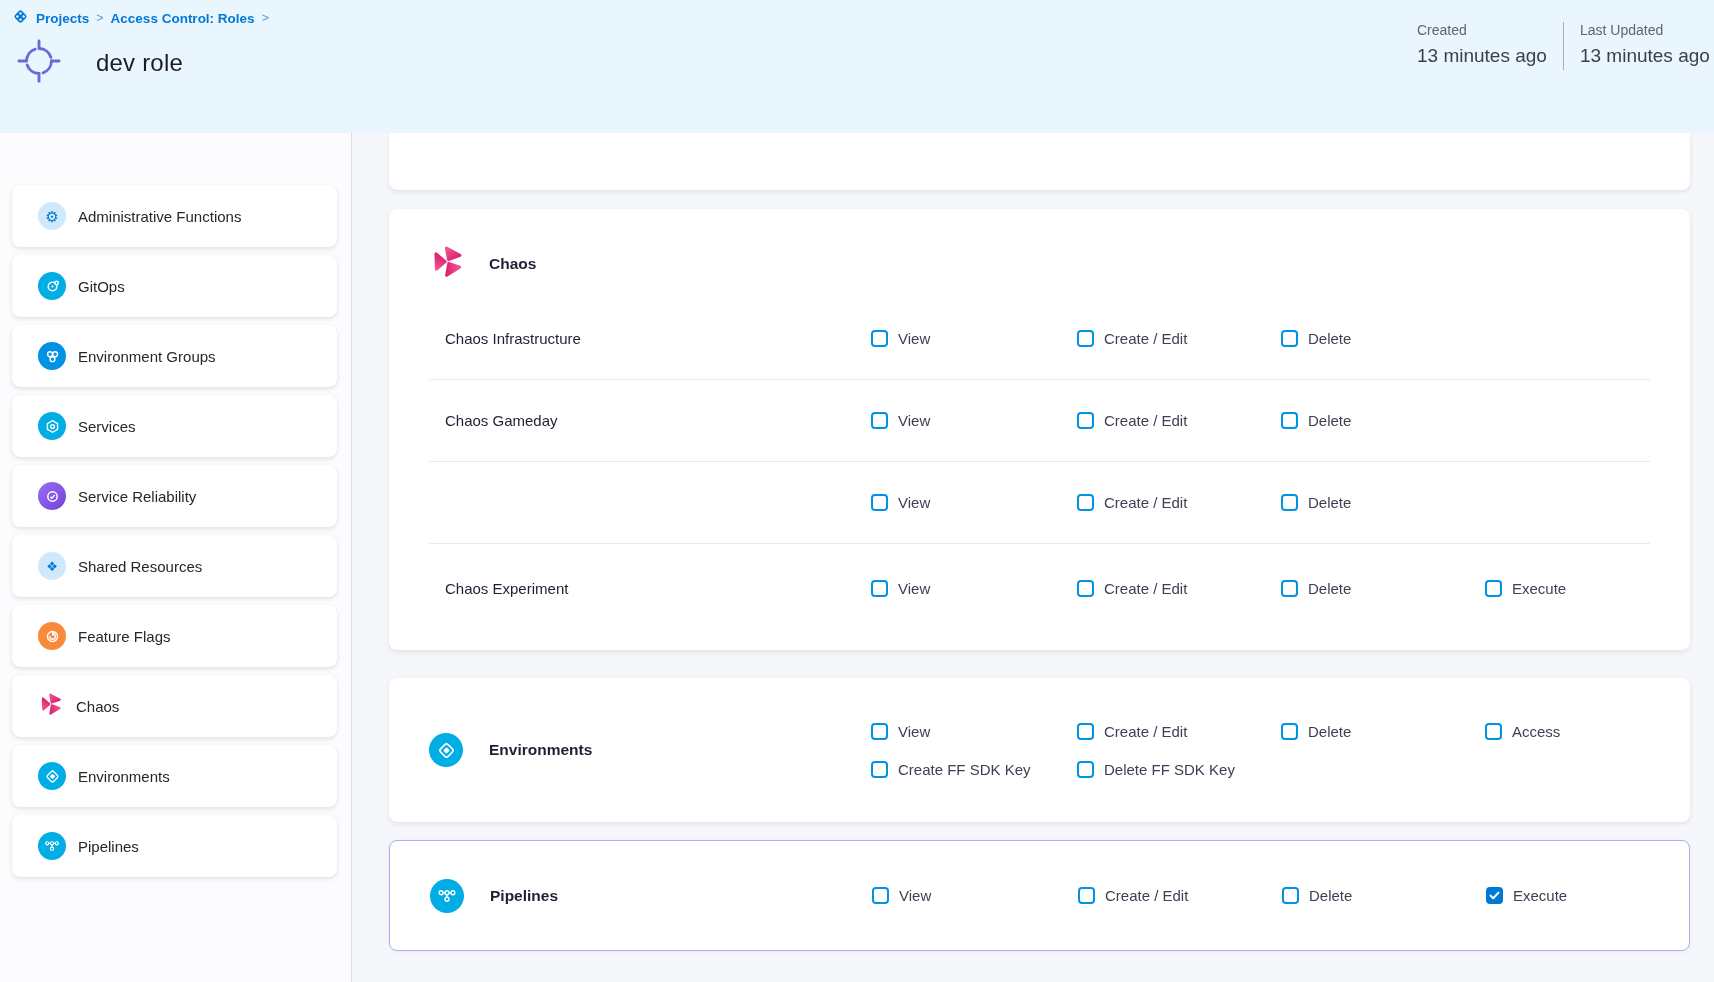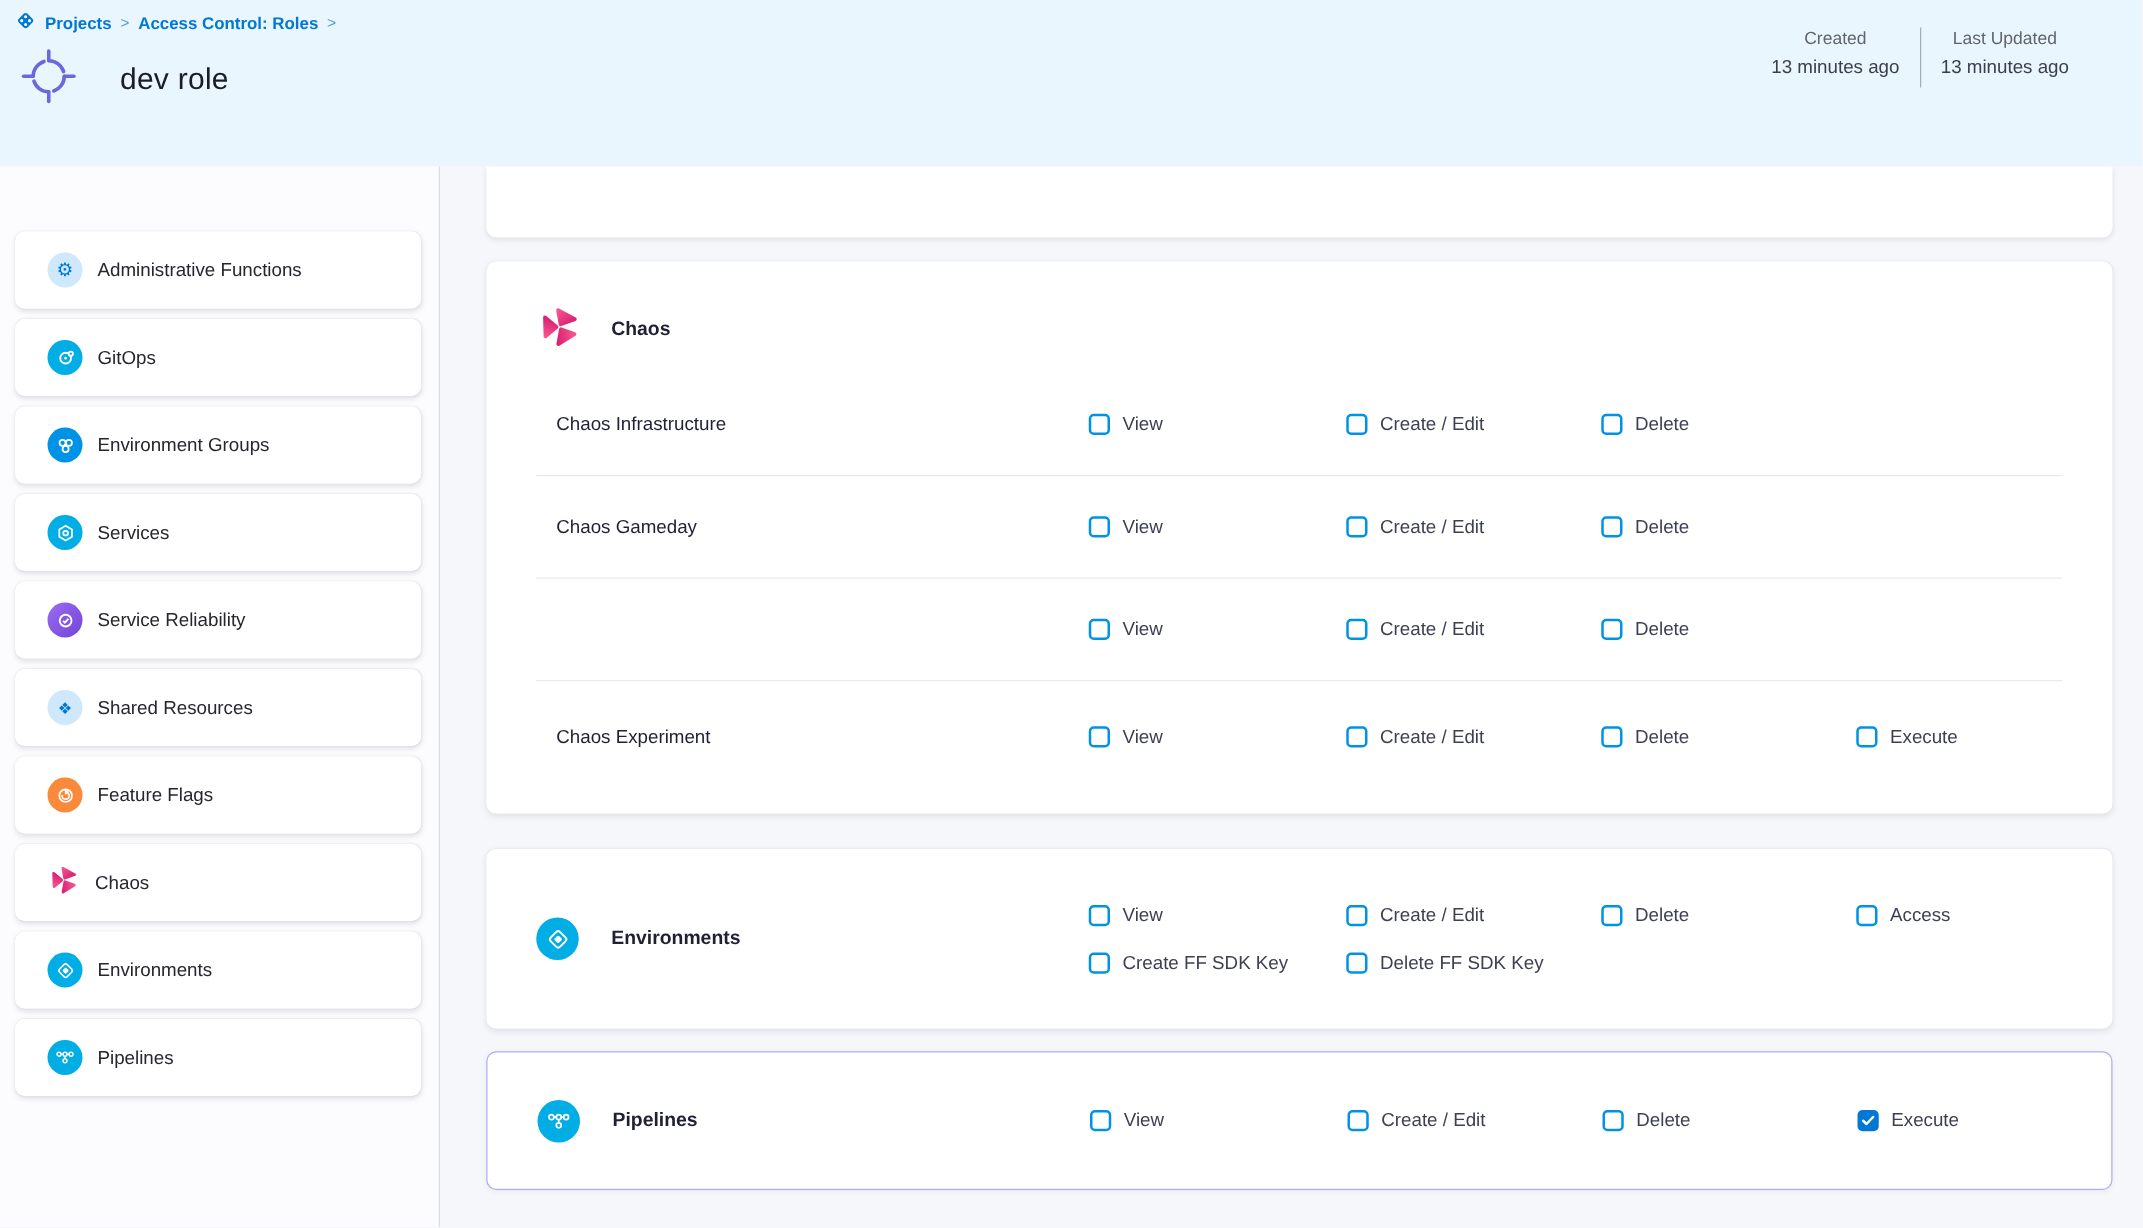--- a/index.html
+++ b/index.html
@@ -11,22 +11,22 @@
   }
   
   .header { position: relative; height: 133px; background: #e9f6fd; }
   .breadcrumb { display: flex; align-items: center; gap: 7px; padding: 8px 0 0 12px; font-size: 13.5px; }
   .crumb-link { color: #0278d5; font-weight: 700; cursor: pointer; text-decoration: none; }
   .crumb-sep { color: #4f9ede; font-size: 12.5px; }
   .title-row { display: flex; align-items: center; gap: 34px; padding: 8px 0 0 16px; }
   .page-title { font-size: 24px; font-weight: 500; color: #1c1c28; letter-spacing: .2px; }
   .meta { position: absolute; top: 22px; left: 1417px; display: flex; gap: 16px; }
   .meta-block { display: flex; flex-direction: column; gap: 7px; }
-  .meta-label { font-size: 14px; color: #61636f; text-align: center; }
-  .meta-value { font-size: 15px; color: #3c3e4e; }
+  .meta-label { font-size: 14px; color: #61636f; }
+  .meta-value { font-size: 19px; color: #3c3e4e; }
   .meta-divider { width: 1px; background: #a9abbe; height: 48px; }
   
   .body-wrap { display: flex; height: 849px; }
   .sidebar {
     width: 352px; flex: 0 0 352px; background: #fcfcfe;
     border-right: 1px solid #dcdde6; padding: 52px 14px 0 12px;
   }
   .side-item {
     height: 62px; margin-bottom: 8px; background: #fff; border-radius: 8px;
     display: flex; align-items: center; gap: 12px; padding-left: 26px; cursor: pointer;

